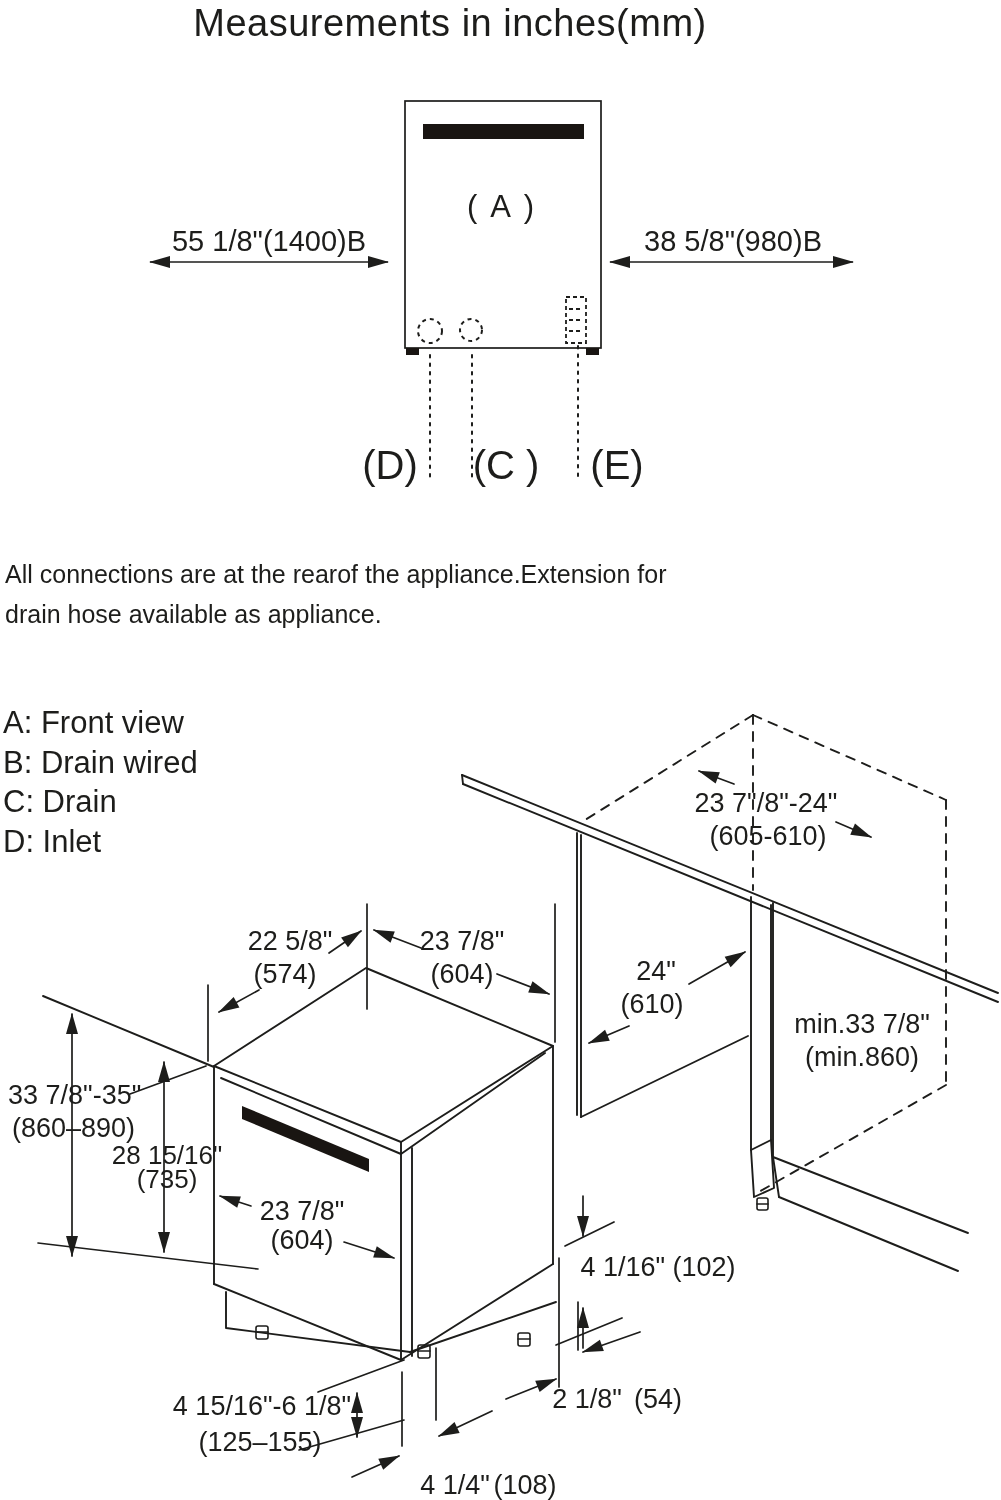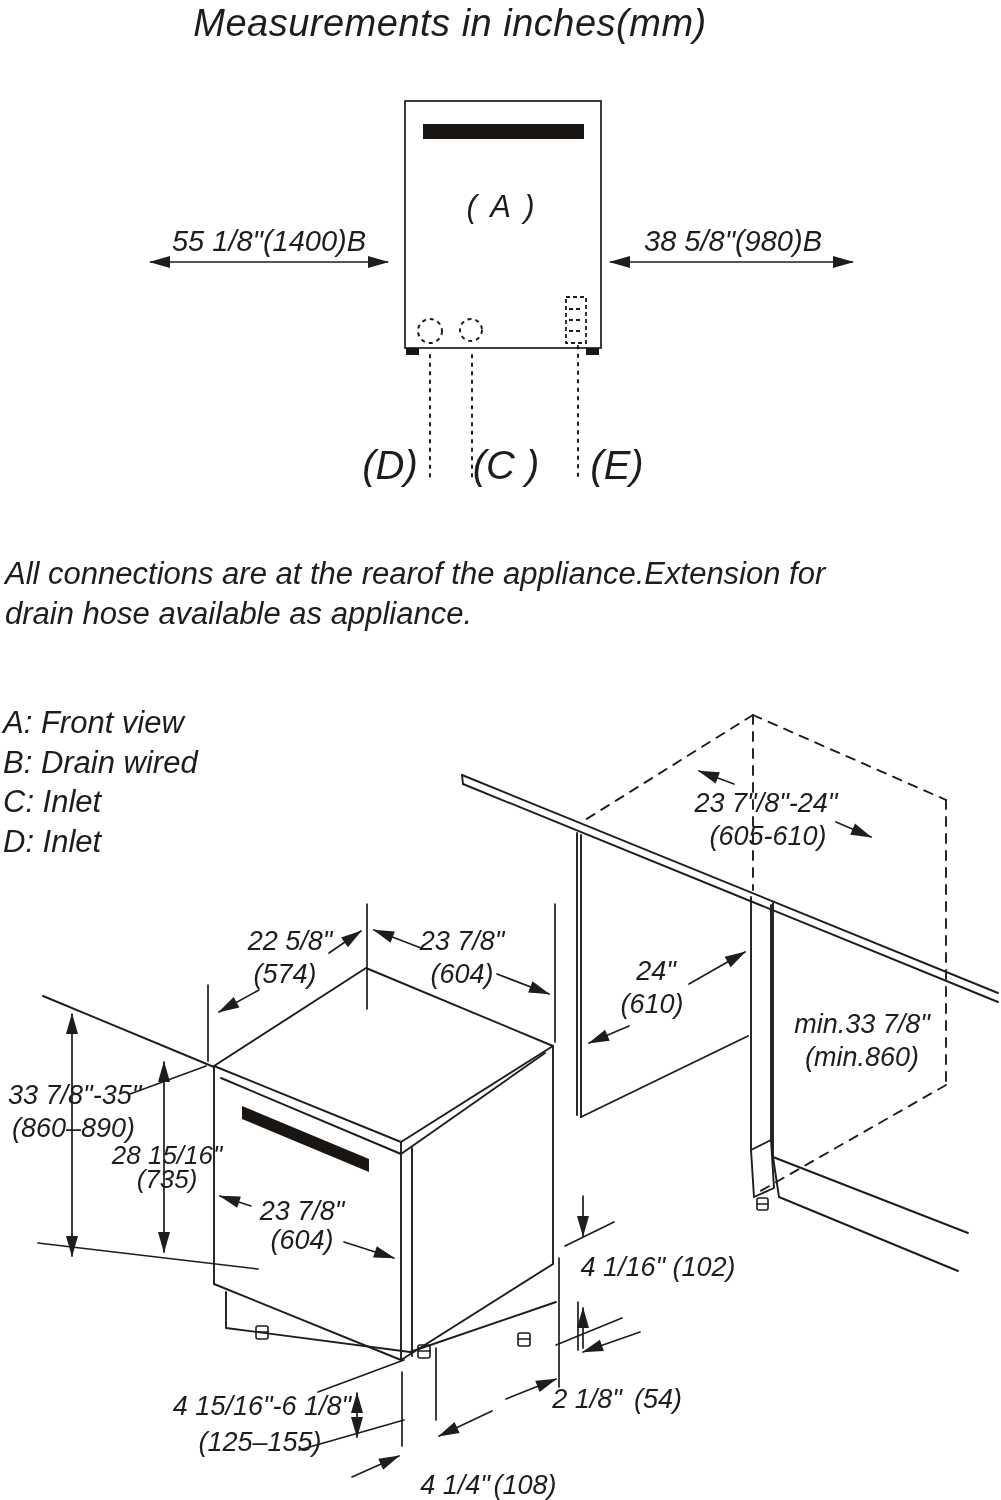--- a/index.html
+++ b/index.html
@@ -1,21 +1,21 @@
 <!DOCTYPE html>
 <html><head>
 <meta charset="utf-8">
 <style>
   html,body{margin:0;padding:0;background:#fff;}
   .page{position:relative;width:1001px;height:1500px;background:#ffffff;overflow:hidden;
-        font-family:"Liberation Sans",sans-serif;color:#1d1d1b;font-style:italic;}
+        font-family:"Liberation Sans",sans-serif;color:#1d1d1b;}
   .page svg{position:absolute;left:0;top:0;}
   .title{position:absolute;left:90px;top:2px;width:720px;text-align:center;
          font-size:38px;letter-spacing:.5px;white-space:nowrap;}
-  .notes{position:absolute;left:5px;top:554px;width:995px;font-size:31px;line-height:40px;}
+  .notes{position:absolute;left:5px;top:554px;width:995px;font-size:25px;line-height:40px;}
   .legend{position:absolute;left:3px;top:703px;width:400px;font-size:31px;line-height:39.5px;}
   .dimtext{font-size:27px;fill:#1d1d1b;}
   .dimtext-sm{font-size:26px;fill:#1d1d1b;}
   .bigletter{font-size:40px;fill:#1d1d1b;}
   .aletter{font-size:31px;letter-spacing:3px;fill:#1d1d1b;}
   .topdim{font-size:29px;fill:#1d1d1b;}
 </style>
 </head>
 <body>
 
@@ -24,21 +24,21 @@
   <div class="title">Measurements in inches(mm)</div>
 
   <div class="notes">
     <div>All connections are at the rearof the appliance.Extension for</div>
     <div>drain hose available as appliance.</div>
   </div>
 
   <div class="legend">
     <div>A: Front view</div>
     <div>B: Drain wired</div>
-    <div>C: Inlet</div>
+    <div>C: Drain</div>
     <div>D: Inlet</div>
   </div>
 
   <svg width="1001" height="1500" viewBox="0 0 1001 1500">
     <defs>
       <marker id="ah" markerUnits="userSpaceOnUse" markerWidth="24" markerHeight="16" refX="21" refY="8" orient="auto-start-reverse">
         <path d="M1,2 L22,8 L1,14 Z" fill="#1d1d1b"></path>
       </marker>
     </defs>
 

